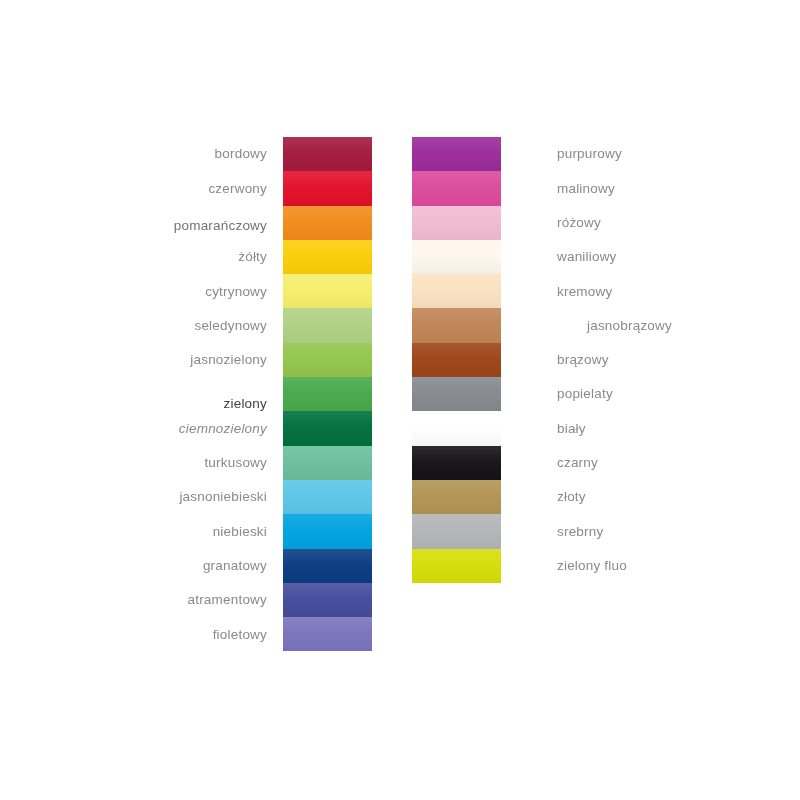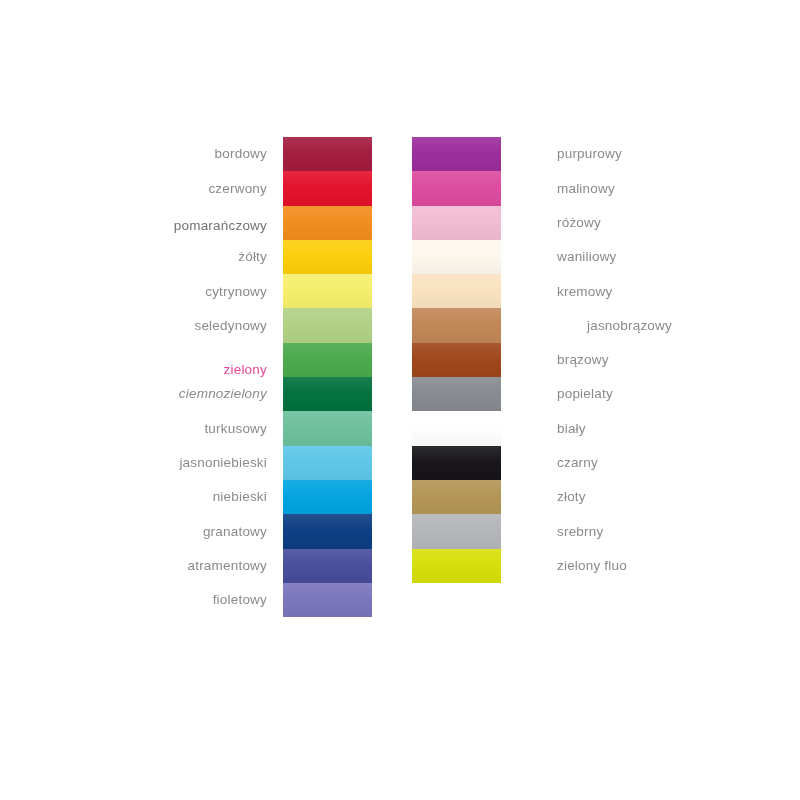--- a/index.html
+++ b/index.html
@@ -164,21 +164,27 @@
           <div class="gloss"></div>
         </div>
       </div>
       <div class="swatch-row">
         <div class="swatch-label" style="color: rgb(138, 138, 138);">seledynowy</div>
         <div class="swatch-chip" style="background: rgb(175, 209, 132);">
           <div class="gloss"></div>
         </div>
       </div>
       <div class="swatch-row">
-        <div class="swatch-label" style="color: #ec4899; margin-top: 20px;">zielony</div>
+        <div class="swatch-label" style="color: rgb(138, 138, 138);">jasnozielony</div>
+        <div class="swatch-chip" style="background: rgb(146, 198, 75);">
+          <div class="gloss"></div>
+        </div>
+      </div>
+      <div class="swatch-row">
+        <div class="swatch-label" style="color: #404040; margin-top: 20px;">zielony</div>
         <div class="swatch-chip" style="background: rgb(73, 169, 75);">
           <div class="gloss"></div>
         </div>
       </div>
       <div class="swatch-row">
         <div class="swatch-label" style="color: rgb(138, 138, 138); font-style: italic;">ciemnozielony</div>
         <div class="swatch-chip" style="background: rgb(0, 112, 60);">
           <div class="gloss"></div>
         </div>
       </div>

